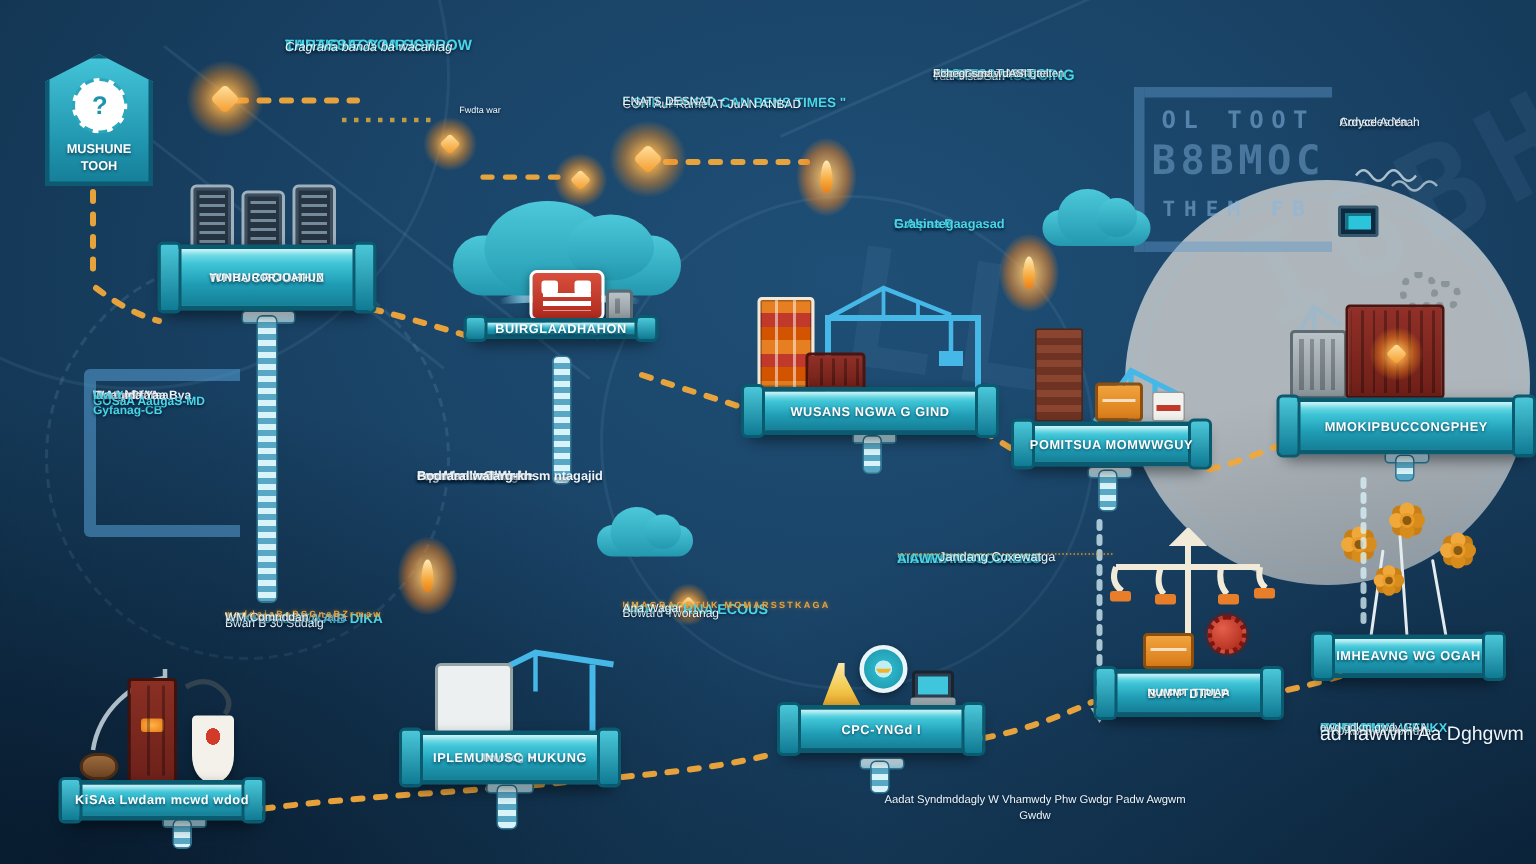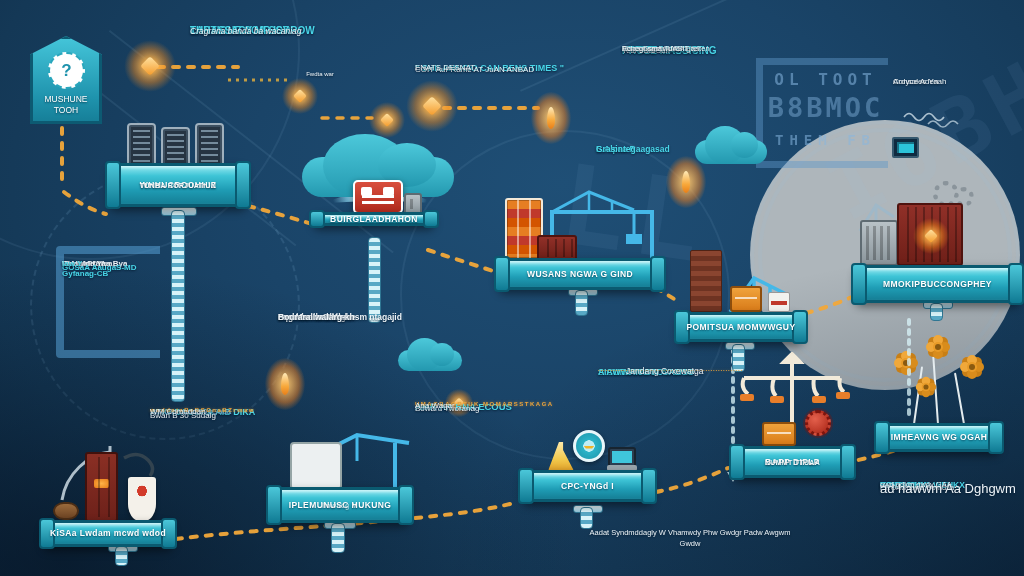--- a/index.html
+++ b/index.html
@@ -64,21 +64,21 @@
 
   
   .badge{left:30px;top:36px;width:72px;height:88px;z-index:5;}
   .badge .shape{left:0;top:0;width:100%;height:100%;
     clip-path:polygon(50% 0%,100% 21%,100% 100%,0% 100%,0% 21%);
     background:linear-gradient(180deg,#45c6da,#1f93ad 70%,#157d96);
     box-shadow:inset 0 0 0 3px #0d5a72;}
   .badge .ring{left:18px;top:16px;width:37px;height:37px;border-radius:50%;background:#fff;
     border:2px dashed #2aa7bd;display:flex;align-items:center;justify-content:center;
     color:#1f93ad;font-weight:bold;font-size:17px;}
-  .badge .t{left:0;width:100%;text-align:center;color:#fff;font-weight:normal;
+  .badge .t{left:0;width:100%;text-align:center;color:#fff;font-weight:bold;
     font-size:8.5px;text-shadow:0 1px 2px rgba(0,45,65,.8);}
 
   
   .blueprint{left:756px;top:58px;width:132px;height:110px;
     border-left:7px solid rgba(96,150,200,.45);z-index:2;}
   .blueprint::before,.blueprint::after{content:"";position:absolute;left:0;width:100%;height:7px;
     background:rgba(96,150,200,.45);}
   .blueprint::before{top:0;} .blueprint::after{bottom:0;}
   .bp{width:100%;text-align:center;color:rgba(135,182,224,.55);
     font-family:"DejaVu Sans Mono",monospace;font-weight:bold;}
@@ -332,21 +332,21 @@
     <div class="containers" style="left:15px;top:18px;width:38px;height:62px;"></div>
     <div class="redbox" style="left:47px;top:55px;width:40px;height:26px;"></div>
     <div class="cap" style="left:78px;top:108px;width:30px;height:8px;"></div>
     <div class="pole" style="left:85px;top:110px;width:13px;height:26px;"></div>
     <div class="banner" style="left:8px;top:78px;width:164px;height:32px;">
       <span class="bl1">WUSANS NGWA G GIND</span>
       <span class="bl2"></span>
     </div>
   </div>
 
-  <div style="left:670px;top:242px;width:165px;height:130px;">
+  <div style="left:670px;top:211px;width:165px;height:130px;">
     <div class="tower" style="left:20px;top:8px;width:32px;height:62px;"></div>
     <svg style="left:50px;top:22px;" width="76" height="50" viewBox="0 0 76 50">
       <g stroke="#45b8e8" stroke-width="3.5" fill="none">
         <path d="M10,48 L34,14 L66,30"></path>
         <path d="M34,14 V48 M50,22 V34"></path>
       </g>
     </svg>
     <div class="orangebox" style="left:60px;top:44px;width:32px;height:26px;"></div>
     <div class="whitebox" style="left:98px;top:50px;width:22px;height:20px;"></div>
     <div class="cap" style="left:55px;top:100px;width:30px;height:8px;"></div>

